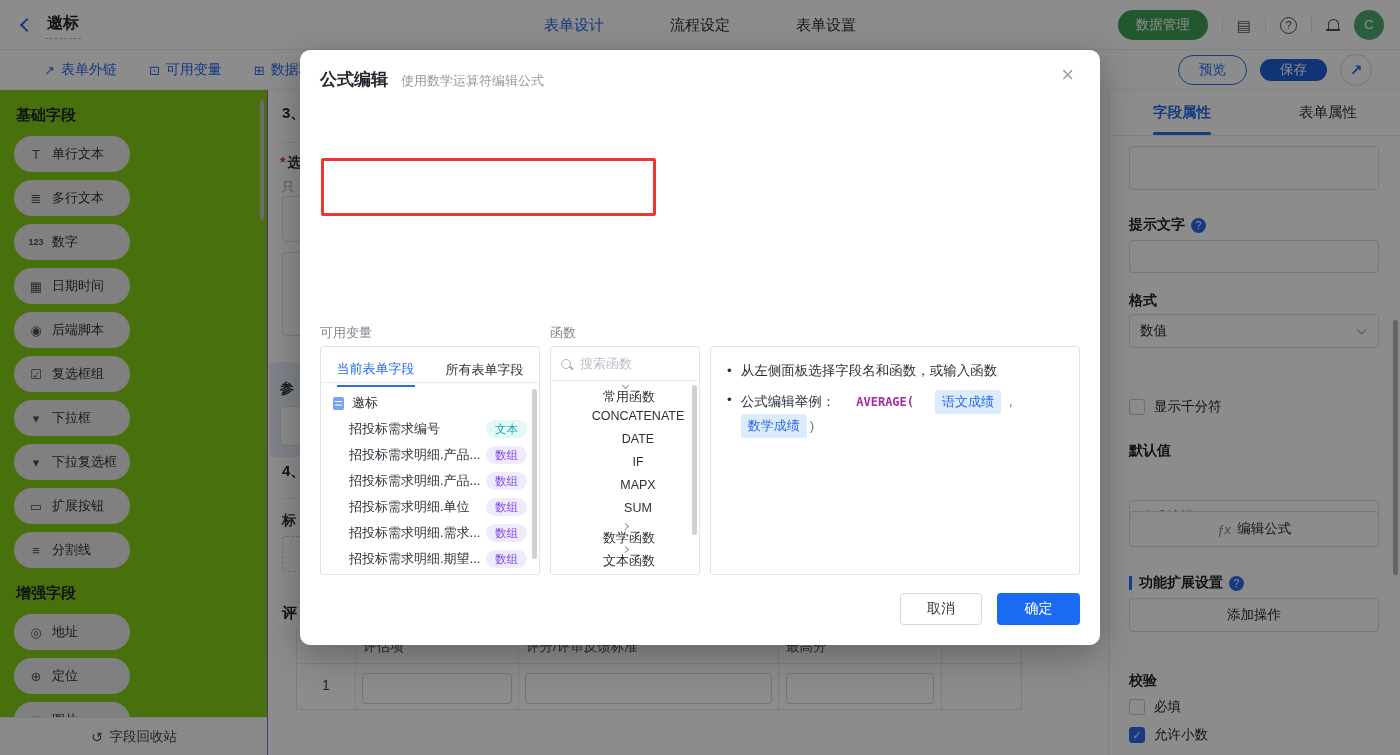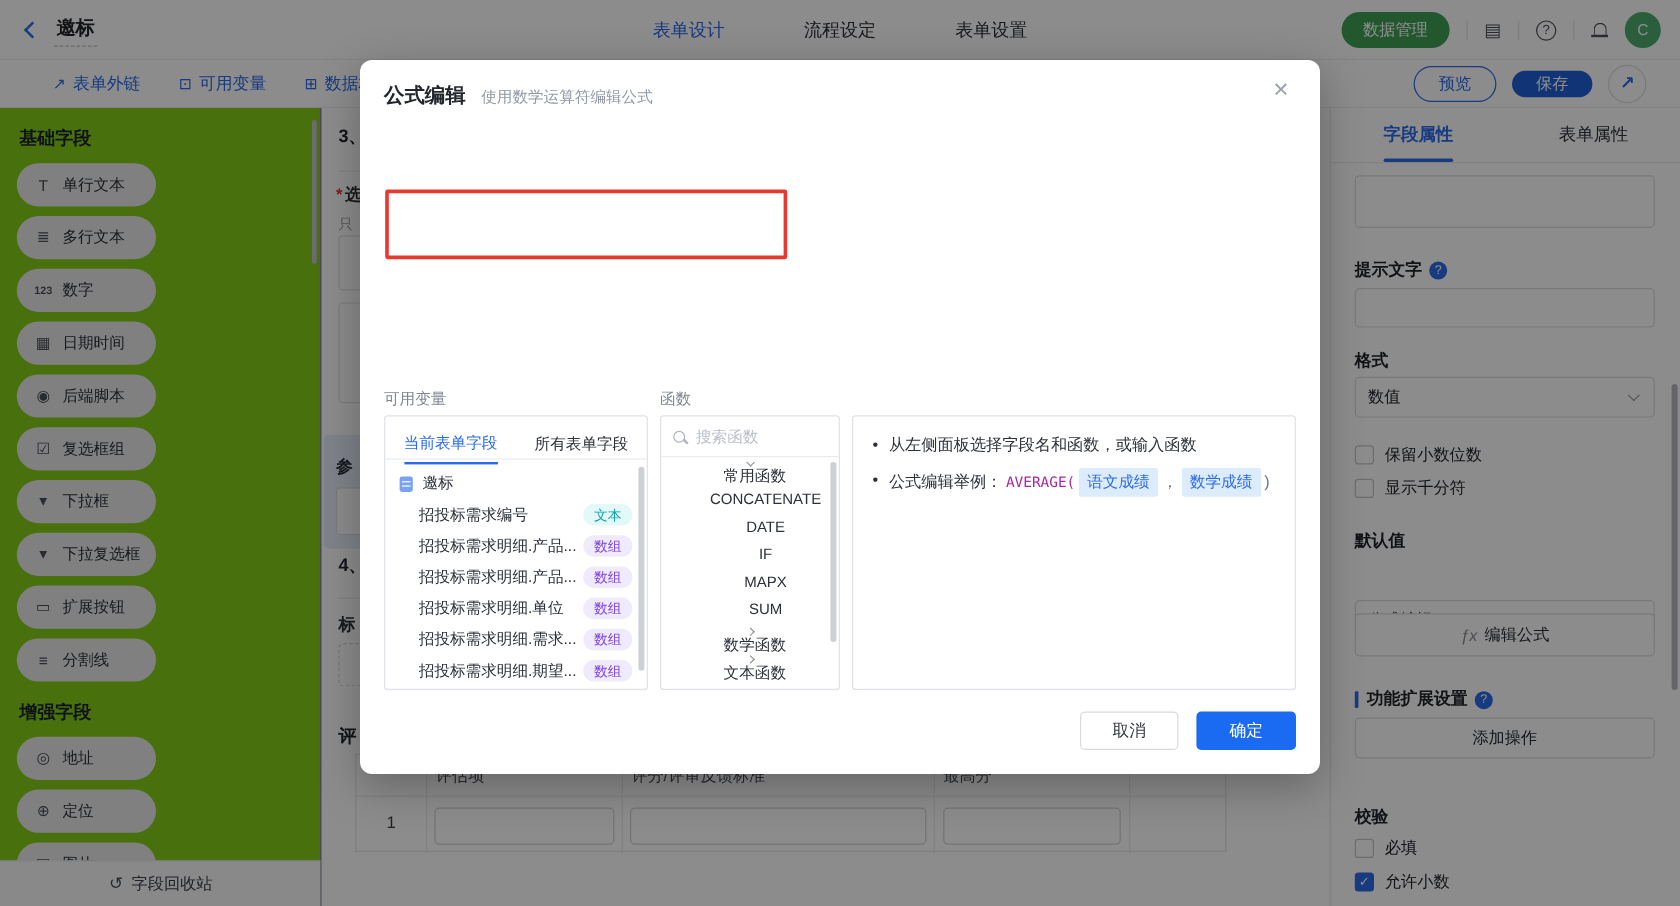--- a/index.html
+++ b/index.html
@@ -155,22 +155,22 @@
   .srch input { border:none; outline:none; width:100px; font-size:13px; font-family:inherit; color:#2c3038; }
   .srch input::placeholder { color:#b9bec7; }
   .fn-row { height:23px; display:flex; align-items:center; font-size:13px; color:#2c3038; padding-left:8px; cursor:pointer;flex-direction:column; }
   .fn-row.item { padding-left:26px; font-size:12.5px; }
   .tchev { display:inline-block; width:5px; height:5px; border-right:1.4px solid #8d939c; border-bottom:1.4px solid #8d939c;
            transform:rotate(45deg); margin-right:8px; margin-top:-3px; }
   .tchev.right { transform:rotate(-45deg); margin-top:0; }
   .help { padding:14px 16px; }
   .h-row { display:flex; font-size:13.5px; color:#2c3038; line-height:20px; margin-bottom:9px; }
   .h-dot { margin-right:9px; color:#2c3038; }
-  .h-func { font-family:"DejaVu Sans Mono","Liberation Mono",monospace; font-size:12px; font-weight:400;
-            color:var(--purple,#a62aa6); margin:0 3px; }
+  .h-func { font-family:"DejaVu Sans Mono","Liberation Mono",monospace; font-size:12px; font-weight:700;
+            color:var(--purple,#a62aa6); margin:0 21px; }
   .h-comma { color:#6b7686; margin:0 3px; }
   .m-cancel { position:absolute; left:600px; top:543px; width:82px; height:32px; border:1px solid #d7dade; border-radius:4px;
               background:#fff; color:#33373d; font-size:14px; cursor:pointer; font-family:inherit; }
   .m-ok { position:absolute; left:697px; top:543px; width:83px; height:32px; border:none; border-radius:4px;
           background:var(--okblue,#1a6af2); color:#fff; font-size:14px; cursor:pointer; font-family:inherit; }
 </style>
 </head>
 <body>
 
 <div id="screen">
@@ -333,24 +333,20 @@
       <span class="q-badge">?</span>
     </div>
     <input class="rfield rinput" style="top: 150px;">
     <div class="rfield rlabel" style="top:202px;">
       <span>格式</span>
     </div>
     <div class="rfield rselect" style="top:224px;">
       <span>数值</span>
       <span class="sel-chev"></span>
     </div>
-    <div class="rfield chk-row" style="top:280px;">
-      <span class="cb"></span>
-      <span class="chk-lbl">保留小数位数</span>
-    </div>
     <div class="rfield chk-row" style="top:308px;">
       <span class="cb"></span>
       <span class="chk-lbl">显示千分符</span>
     </div>
     <div class="rfield rlabel" style="top:352px;">
       <span>默认值</span>
     </div>
     <div class="rfield rselect" style="top:376px;">
       <span>公式编辑</span>
       <span class="sel-chev"></span>

